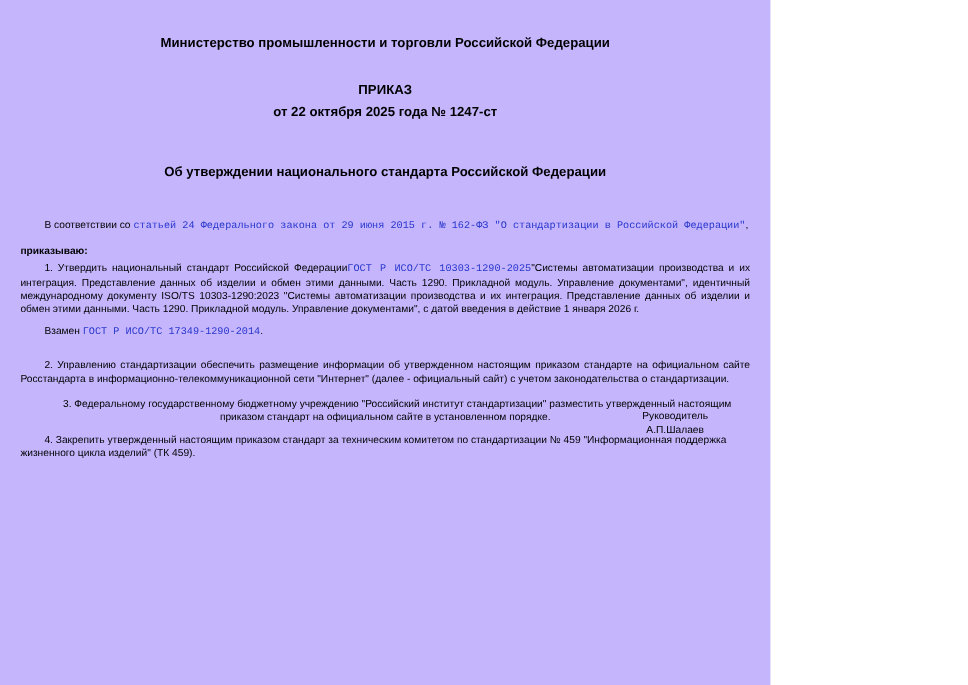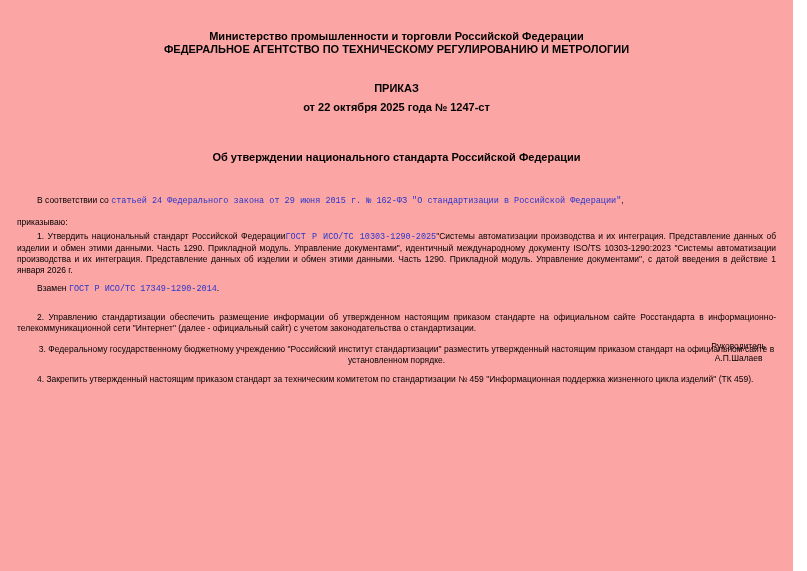--- a/index.html
+++ b/index.html
@@ -2,23 +2,23 @@
 <html><head>
 <meta charset="utf-8">
 <style>
   html, body {
     margin: 0;
     padding: 0;
     background: #ffffff;
   }
   .page {
     position: relative;
-    width: 793px;
+    width: 642px;
     height: 571px;
-    background: #fca5a5;
+    background: #c4b5fd;
     font-family: "Liberation Sans", sans-serif;
     color: #000000;
     overflow: hidden;
   }
   .doc-header {
     padding-top: 30px;
     text-align: center;
   }
   .h-bold {
     font-weight: bold;
@@ -28,52 +28,51 @@
   .doc-type { margin-top: 26px; }
   .doc-date { margin-top: 6px; }
   .doc-title { margin-top: 37px; }
   .doc-body {
     margin: 0 17px;
     font-size: 8.5px;
     line-height: 11px;
   }
   .doc-body p { margin: 0; }
   .indent { text-indent: 20px; }
-  .noindent { text-indent: 0; }
+  .noindent { text-indent: 0; font-weight: bold; }
   .just { text-align: justify; }
   .p-intro   { margin-top: 31px !important; }
   .p-prikaz  { margin-top: 10px !important; }
   .p-one     { margin-top: 3px  !important; }
   .p-vzamen  { margin-top: 7px  !important; }
   .p-two     { margin-top: 17px !important; }
   .p-three   { margin-top: 10px !important; text-align: center; }
   .p-four    { margin-top: 8px  !important; }
   .doclink {
     color: #2836cc;
     text-decoration: none;
     cursor: pointer;
     font-family: Liberation Mono, monospace;
   }
   .signature {
     position: absolute;
-    right: 27px;
+    right: 52px;
     top: 340px;
     text-align: center;
     font-size: 8.5px;
     line-height: 12px;
   }
 </style>
 </head>
 <body>
 
 <div class="page">
 
   <div class="doc-header">
     <div class="h-bold">Министерство промышленности и торговли Российской Федерации</div>
-    <div class="h-bold">ФЕДЕРАЛЬНОЕ АГЕНТСТВО ПО ТЕХНИЧЕСКОМУ РЕГУЛИРОВАНИЮ И МЕТРОЛОГИИ</div>
     <div class="h-bold doc-type">ПРИКАЗ</div>
     <div class="h-bold doc-date">от 22 октября 2025 года № 1247-ст</div>
     <div class="h-bold doc-title">Об утверждении национального стандарта Российской Федерации</div>
   </div>
 
   <div class="doc-body">
 
     <p class="indent p-intro"><span>В соответствии со </span><a class="doclink" style="color: rgb(40, 54, 204);">статьей 24 Федерального закона от 29 июня 2015 г. № 162-ФЗ "О стандартизации в Российской Федерации"</a><span>,</span></p>
 
     <p class="noindent p-prikaz">приказываю:</p>

